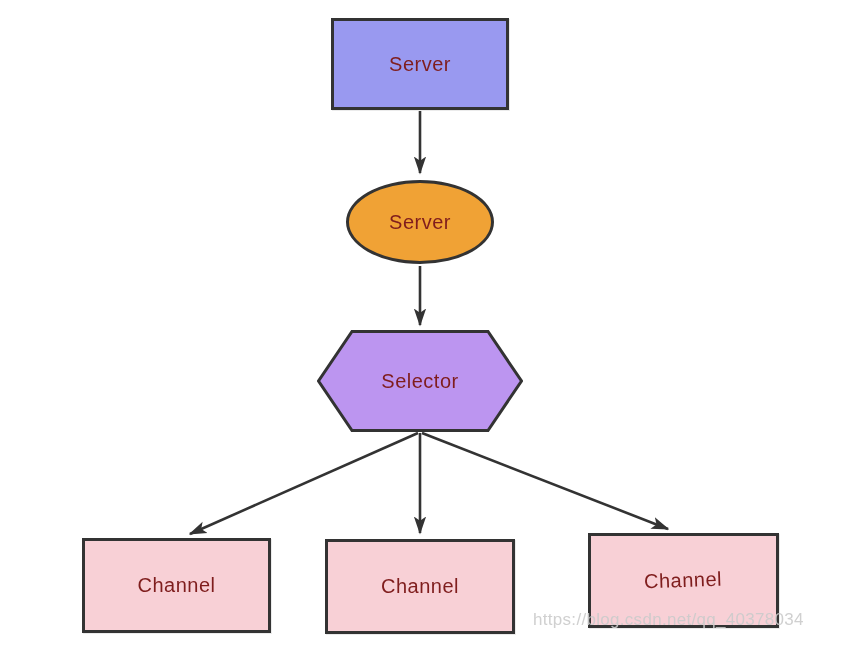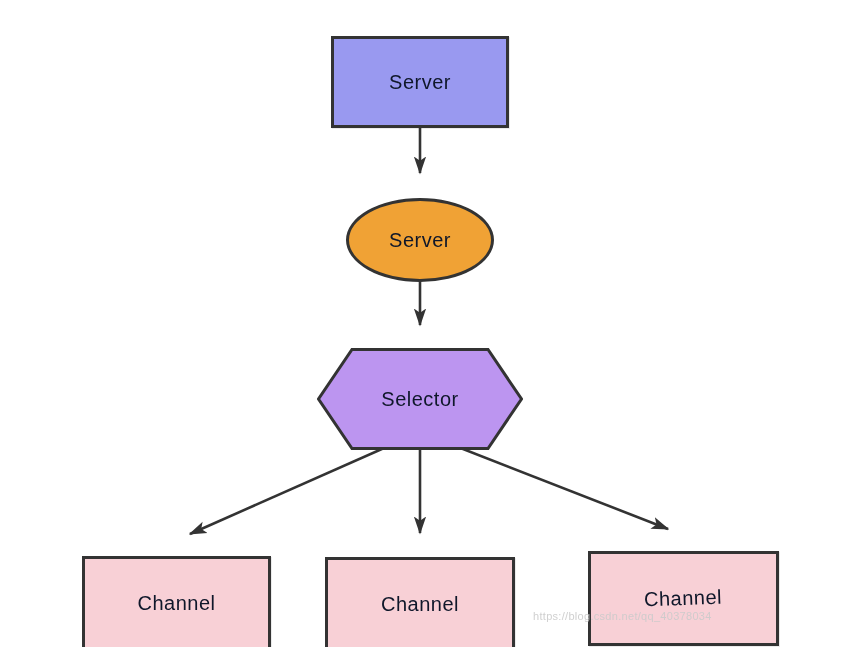--- a/index.html
+++ b/index.html
@@ -18,24 +18,23 @@
     position: absolute;
     left: 0; top: 0;
     width: 860px; height: 647px;
     pointer-events: none;
   }
   .node {
     position: absolute;
     display: flex;
     align-items: center;
     justify-content: center;
-    color: #0f172a;
+    color: #7f1d1d;
     font-size: 20px;
     letter-spacing: 0.5px;
-    margin-top: 18px;
   }
   .rect-node {
     border: 3px solid #333333;
     box-shadow: 1px 1px 0 rgba(0,0,0,0.08);
   }
   .node-server {
     left: 331px; top: 18px;
     width: 178px; height: 92px;
     background: #9999f0;
   }
@@ -62,21 +61,21 @@
     background: #f8d0d6;
     text-align: center;
   }
   .node-channel-1 { left: 82px;  top: 538px; width: 189px; height: 95px; }
   .node-channel-2 { left: 325px; top: 539px; width: 190px; height: 95px; }
   .node-channel-3 { left: 588px; top: 533px; width: 191px; height: 95px; }
   .node-channel-3 .node-label { transform: rotate(-2deg); }
   .watermark {
     position: absolute;
     left: 533px; top: 610px;
-    font-size: 11px;
+    font-size: 17px;
     color: #cbcbcb;
     opacity: 0.9;
     white-space: nowrap;
     z-index: 2;
     letter-spacing: 0.3px;
   }
 </style>
 </head>
 <body>
 

